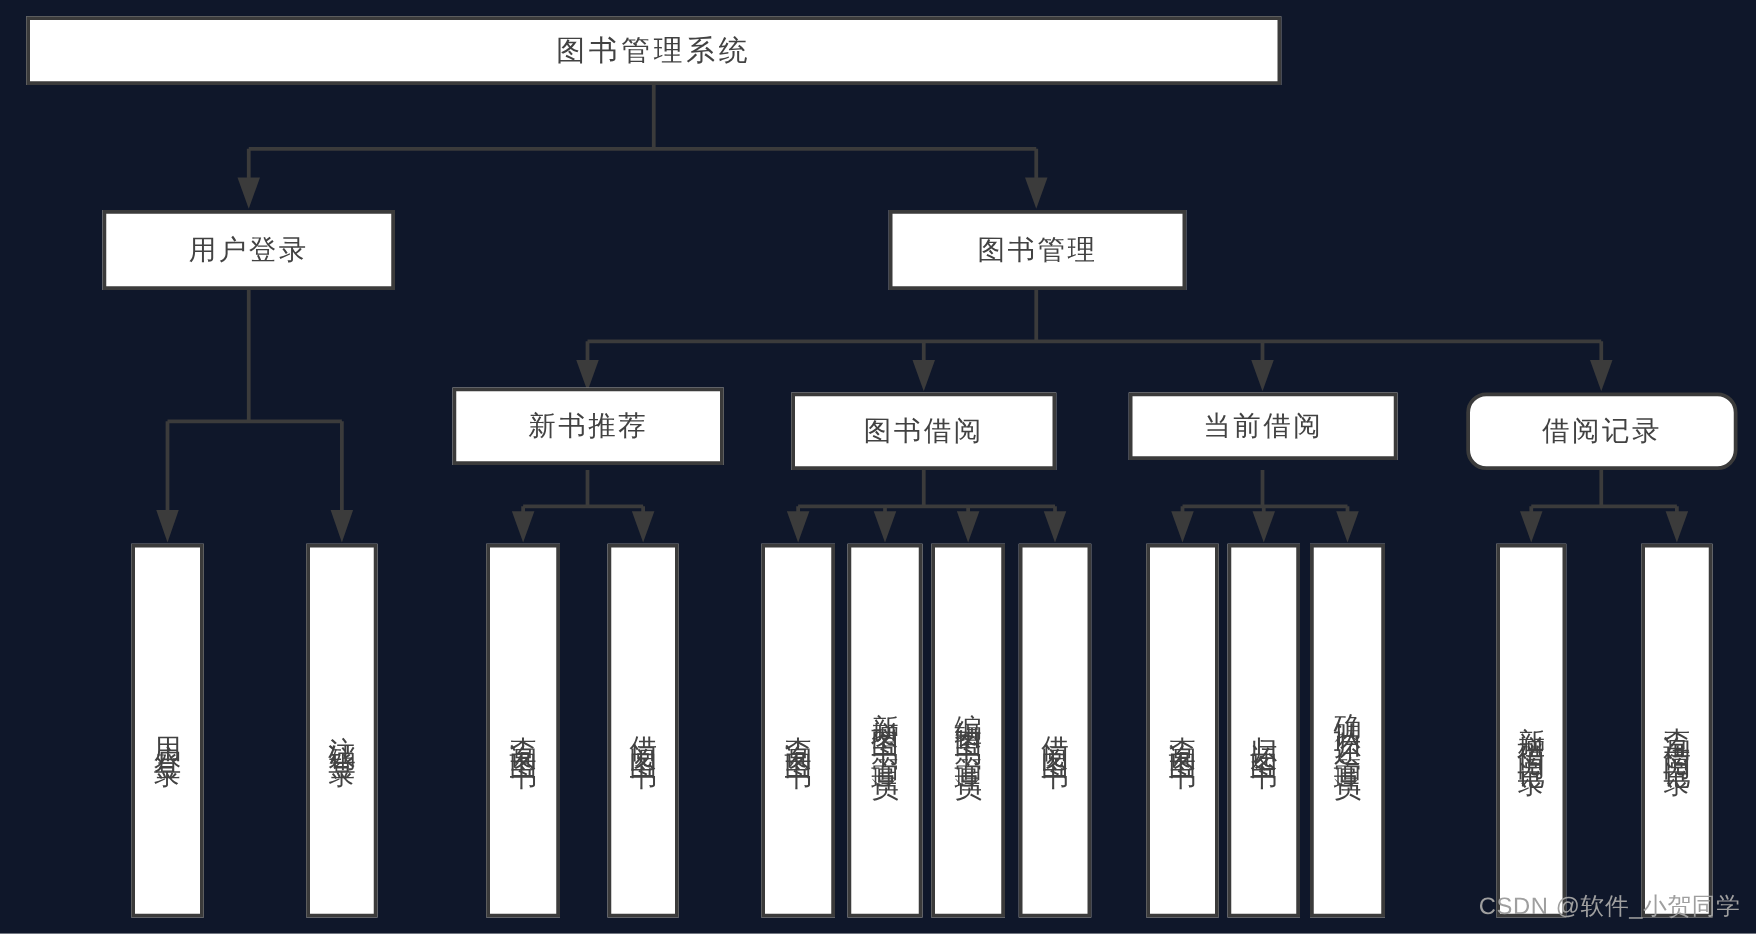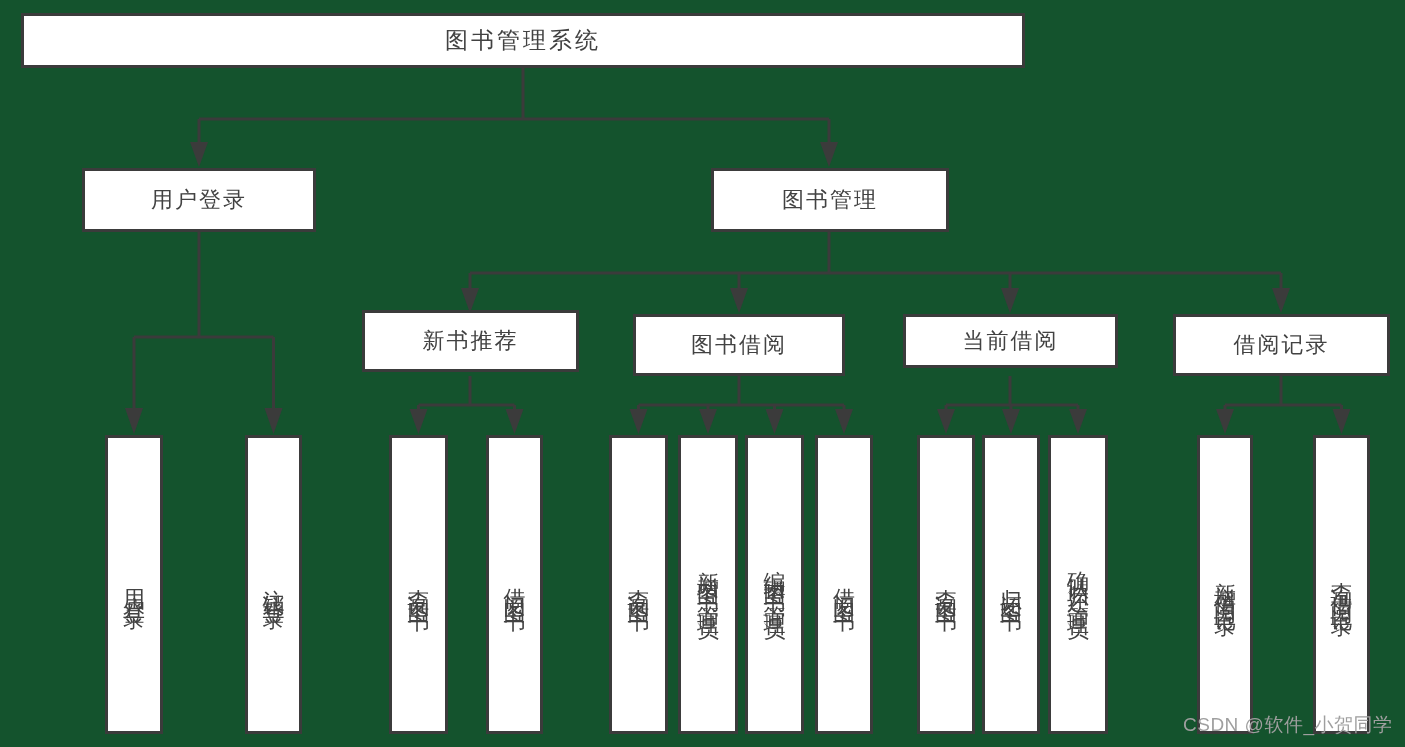--- a/index.html
+++ b/index.html
@@ -1,20 +1,20 @@
 <!DOCTYPE html>
 <html><head>
 <meta charset="utf-8">
 <style>
   html, body { margin: 0; padding: 0; background: #ffffff; }
   .canvas {
     position: relative;
     width: 1405px;
     height: 747px;
-    background: #14532d;
+    background: #0f172a;
     font-family: "Liberation Sans", "DejaVu Sans", sans-serif;
     overflow: hidden;
   }
   .connectors {
     position: absolute;
     left: 0; top: 0;
     width: 1405px; height: 747px;
   }
   .connectors path { fill: none; stroke: #3b3b3b; stroke-width: 3; }
   .connectors polygon { fill: #3b3b3b; stroke: none; }
@@ -91,21 +91,21 @@
   </svg>
 
   <div class="box hbox root-box" style="left:21px; top:13px; width:1004px; height:55px;">图书管理系统</div>
 
   <div class="box hbox" style="left:82px; top:168px; width:234px; height:64px;">用户登录</div>
   <div class="box hbox" style="left:711px; top:168px; width:238px; height:64px;">图书管理</div>
 
   <div class="box hbox" style="left:362px; top:310px; width:217px; height:62px;">新书推荐</div>
   <div class="box hbox" style="left:633px; top:314px; width:212px; height:62px;">图书借阅</div>
   <div class="box hbox" style="left:903px; top:314px; width:215px; height:54px;">当前借阅</div>
-  <div class="box hbox" style="left:1173px; top:314px; width:217px; height:62px;">借阅记录</div>
+  <div class="box hbox" style="left:1173px; top:314px; width:217px; height:62px;border-radius:16px;">借阅记录</div>
 
   <div class="box vbox" style="left:105px; top:435px; width:58px; height:299px;">用户登录</div>
   <div class="box vbox" style="left:245px; top:435px; width:57px; height:299px;">注销登录</div>
 
   <div class="box vbox" style="left:389px; top:435px; width:59px; height:299px;">查询图书</div>
   <div class="box vbox" style="left:486px; top:435px; width:57px; height:299px;">借阅图书</div>
 
   <div class="box vbox" style="left:609px; top:435px; width:59px; height:299px;">查询图书</div>
   <div class="box vbox" style="left:678px; top:435px; width:60px; height:299px;">新增图书（管理员）</div>
   <div class="box vbox" style="left:745px; top:435px; width:59px; height:299px;">编辑图书（管理员）</div>

